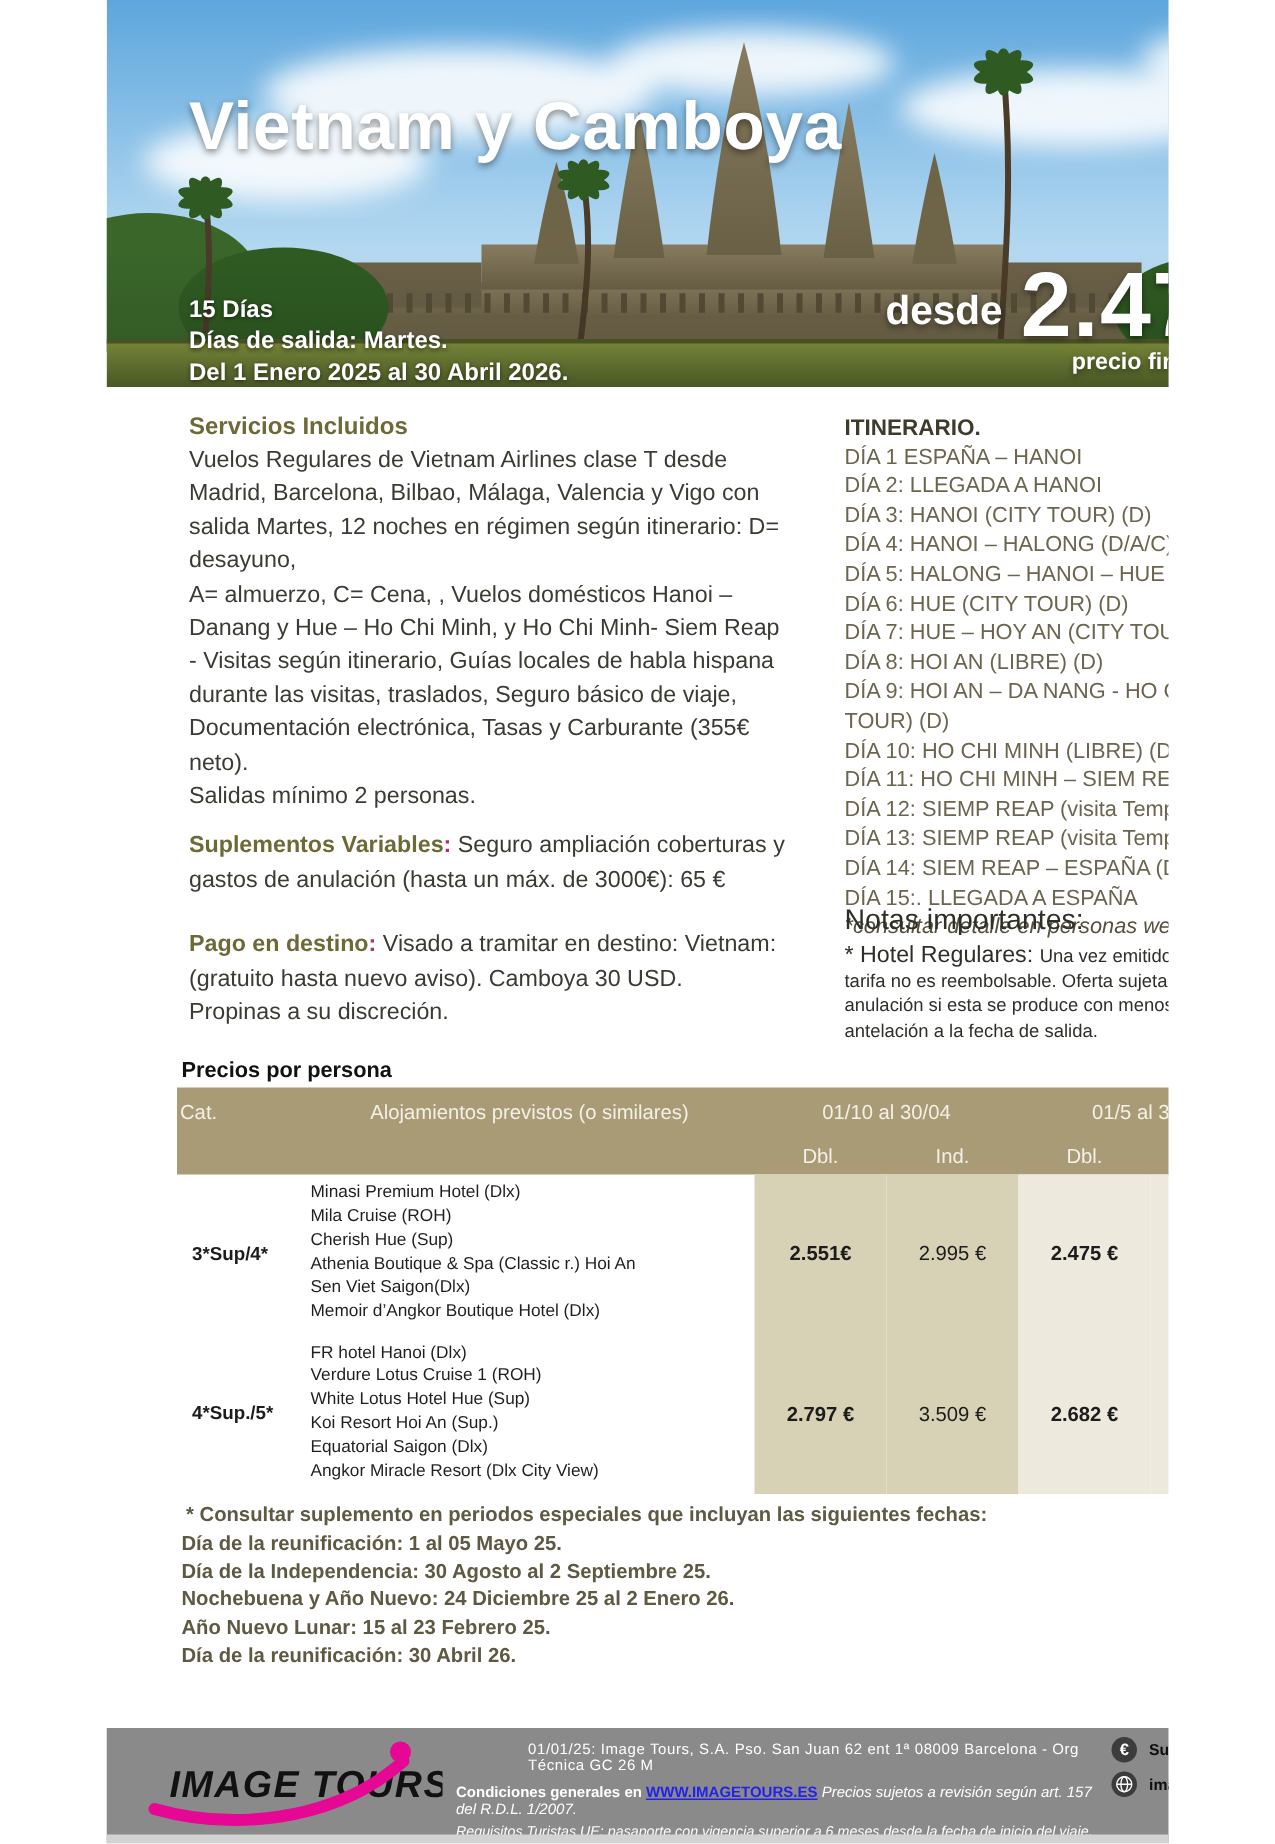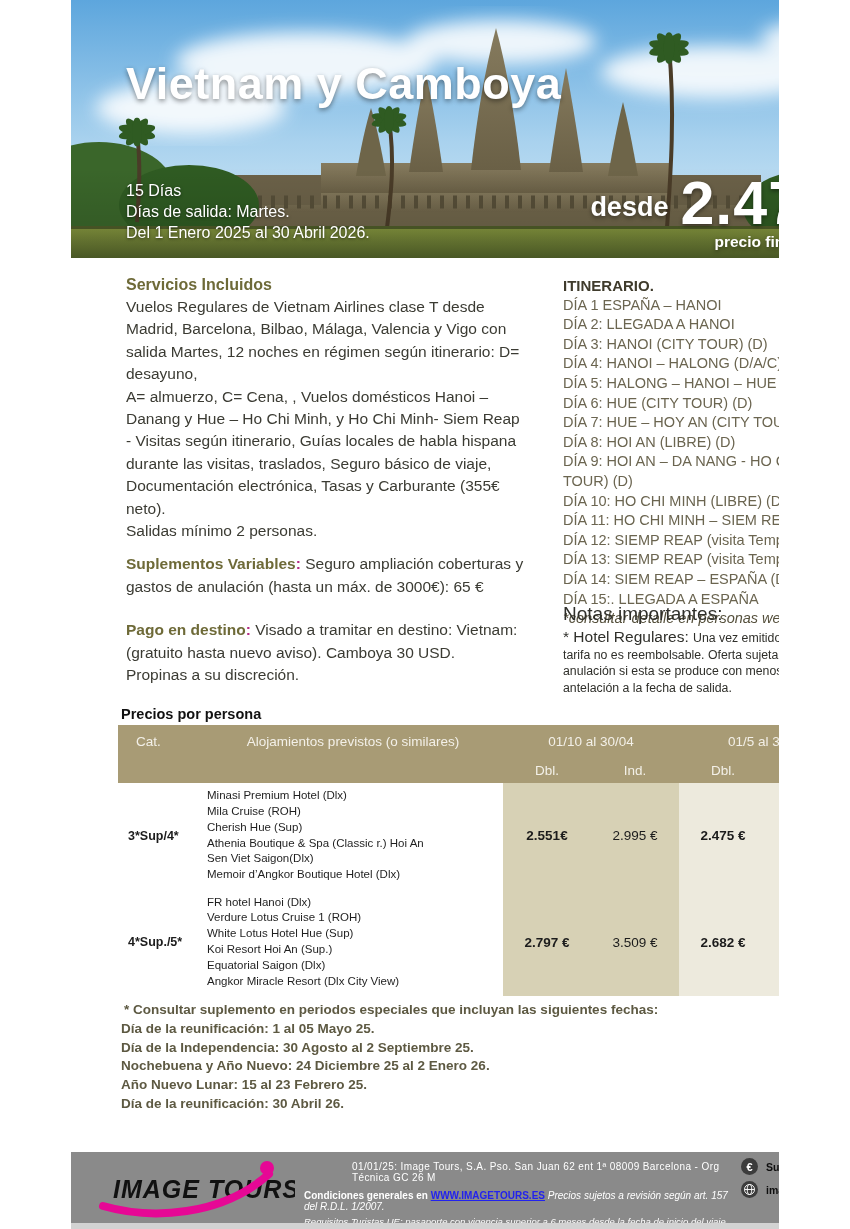--- a/index.html
+++ b/index.html
@@ -7,21 +7,21 @@
   body { font-family:"Liberation Sans", sans-serif; }
   .page { position:relative; width:708px; height:1229px; background:#fff; overflow:hidden; margin:0 auto; }
 
   
   .hero { position:absolute; left:0; top:0; width:850px; height:258px; overflow:hidden; }
   .hero svg.photo { position:absolute; left:0; top:0; }
   .hero-shade { position:absolute; left:0; bottom:0; width:100%; height:90px;
     background:linear-gradient(to bottom, rgba(0,0,0,0), rgba(0,0,0,.16)); }
   .hero-title { position:absolute; left:55px; top:58px; font-size:45px; font-weight:bold; color:#fff;
     text-shadow:0 2px 5px rgba(0,0,0,.45); letter-spacing:.5px; }
-  .hero-meta { position:absolute; left:55px; top:180px; font-size:16px; font-weight:normal; color:#fff;
+  .hero-meta { position:absolute; left:55px; top:196px; font-size:16px; font-weight:bold; color:#fff;
     line-height:21px; text-shadow:0 1px 3px rgba(0,0,0,.55); }
   .hero-price { position:absolute; right:48px; top:178px; text-align:right;
     color:#fff; text-shadow:0 2px 4px rgba(0,0,0,.45); }
   .price-main { display:flex; align-items:flex-end; gap:12px; }
   .price-desde { font-size:27px; font-weight:bold; padding-bottom:7px; }
   .price-big { font-size:61px; font-weight:bold; line-height:.85; letter-spacing:1px; }
   .price-note { font-size:15.5px; font-weight:bold; margin-top:3px; }
 
   
   .olive { color:#6e6a38; font-weight:bold; }
@@ -42,21 +42,21 @@
   .notes .hd { font-size:19px; margin-bottom:4px; }
   .notes .lead { font-size:15.5px; }
   .notes .small { font-size:12.3px; line-height:16.6px; }
 
   
   .precios-hd { position:absolute; left:50px; top:706px; font-size:14.5px; font-weight:bold; color:#111; }
   .ptable { position:absolute; left:47px; top:725px; width:737px; }
   .thead { display:grid; grid-template-columns:85px 300px 88px 88px 88px 88px;
     grid-template-rows:33px 25px; background:#a89b75; color:#f3f0e8; font-size:13.5px; }
   .thead .c { display:flex; align-items:center; justify-content:center; }
-  .th-cat { justify-content:flex-start !important; padding-left:18px; }
+  .th-cat { justify-content:flex-start !important; padding-left:2px; }
   .sp2 { grid-column:span 2; }
   .trow { display:grid; grid-template-columns:85px 300px 88px 88px 88px 88px; }
   .trow.r1 { min-height:105px; }
   .trow.r2 { min-height:108px; }
   .cell-cat { display:flex; align-items:center; padding-left:10px;
     font-size:12.5px; font-weight:bold; color:#1c1c1c; }
   .cell-hotels { display:flex; flex-direction:column; justify-content:center;
     font-size:11.5px; line-height:15.8px; color:#1f1f1f; white-space:pre-line; padding:4px 0 4px 4px; }
   .cell-price { display:flex; align-items:center; justify-content:center; font-size:13.5px; color:#1c1c1c; }
   .bg1 { background:#d7d1b5; }

